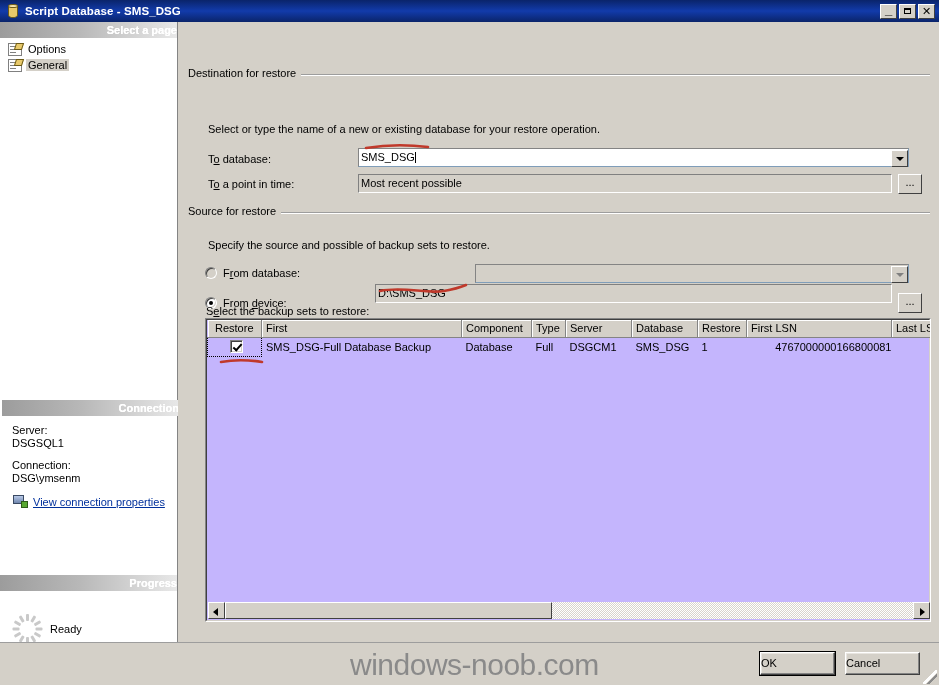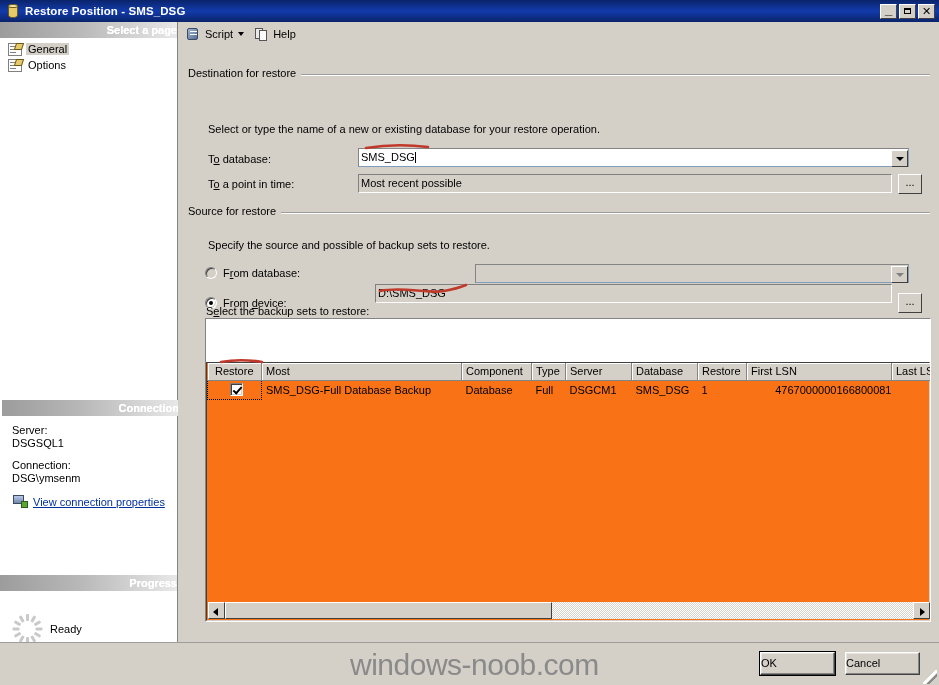--- a/index.html
+++ b/index.html
@@ -437,22 +437,21 @@
     box-sizing: border-box;
     overflow: hidden;
   }
   #gridwrap .outer {
     position: absolute;
     left: 0; top: 0; right: 0; bottom: 0;
     border: 1px solid #404040;
     border-right-color: #d4d0c8;
     border-bottom-color: #d4d0c8;
     box-sizing: border-box;
-    background: #f97316;
-    margin-top: 43px;
+    background: #c4b5fd;
   }
   table.grid {
     border-collapse: collapse;
     table-layout: fixed;
     font-size: 11px;
     width: 832px;
   }
   table.grid th {
     height: 17px;
     background: #d4d0c8;
@@ -605,46 +604,46 @@
 </style>
 </head>
 <body>
 
 <div id="app">
 
   <div id="titlebar">
     <div class="tb-icon">
         <span class="db-cyl"></span>
       </div>
-    <div class="tb-text">Restore Position - SMS_DSG</div>
+    <div class="tb-text">Script Database - SMS_DSG</div>
     <div class="winbtns">
       <div class="winbtn wb-min">
           <span>_</span>
         </div>
       <div class="winbtn wb-max">
           <span></span>
         </div>
       <div class="winbtn wb-close">
           <span>✕</span>
         </div>
     </div>
   </div>
 
   <div id="sidebar">
 
     <div class="panel-head">Select a page</div>
 
     <div class="page-list">
+      <div class="page-item">
+        <span class="pg-icon"></span>
+        <span class="lbl">Options</span>
+      </div>
       <div class="page-item selected">
         <span class="pg-icon"></span>
         <span class="lbl">General</span>
-      </div>
-      <div class="page-item">
-        <span class="pg-icon"></span>
-        <span class="lbl">Options</span>
       </div>
     </div>
 
     <div id="conn-panel">
       <div class="panel-head">Connection</div>
       <div class="conn-body">
         <div class="cgroup">
           <div>Server:</div>
           <div>DSGSQL1</div>
         </div>
@@ -676,31 +675,20 @@
             <i style="transform: rotate(300deg);"></i>
             <i style="transform: rotate(330deg);"></i>
           </div>
         <div class="prog-text">Ready</div>
       </div>
     </div>
   </div>
 
   <div id="content">
 
-    <div id="toolbar">
-      <div class="tb-item">
-        <span class="ic-script"></span>
-        <span>Script</span>
-        <span class="tb-caret"></span>
-      </div>
-      <div class="tb-item">
-        <span class="ic-help"></span>
-        <span>Help</span>
-      </div>
-    </div>
 
     <div class="group" style="left:10px; top:45px; width:742px; height:14px;">
       <div class="g-line"></div>
       <div class="g-title">Destination for restore</div>
     </div>
 
     <div class="lbl-static" style="left:30px; top:101px;">Select or type the name of a new or existing database for your restore operation.</div>
 
     <div class="lbl-static" style="left:30px; top:131px;">T<span class="udl">o</span> database:</div>
     <div class="txt" style="left:180px; top:126px; width:551px; height:19px;"><span>SMS_DSG</span><span class="caretbar"></span></div>
@@ -743,21 +731,21 @@
             <col style="width:34px">
             <col style="width:66px">
             <col style="width:66px">
             <col style="width:49px">
             <col style="width:145px">
             <col style="width:148px">
           </colgroup>
           <thead>
             <tr>
               <th class="c-restore">Restore</th>
-              <th>Most</th>
+              <th>First</th>
               <th>Component</th>
               <th>Type</th>
               <th>Server</th>
               <th>Database</th>
               <th>Restore</th>
               <th>First LSN</th>
               <th>Last LSN</th>
             </tr>
           </thead>
           <tbody>

